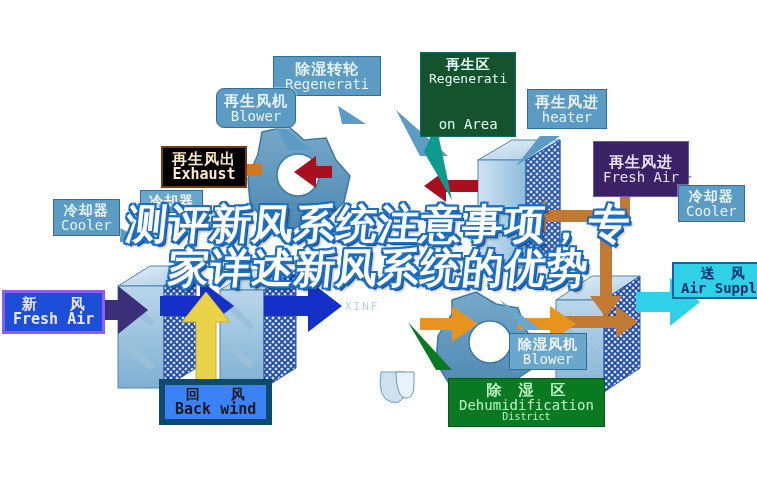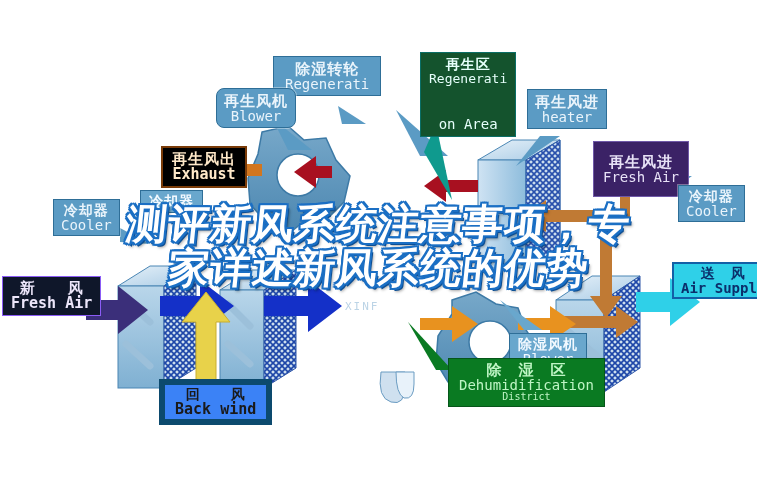--- a/index.html
+++ b/index.html
@@ -13,21 +13,21 @@
   .lbl .cn{display:block;font-weight:bold;letter-spacing:1px;}
   .lbl .en{display:block;font-family:"DejaVu Sans Mono","Liberation Mono",monospace;
            letter-spacing:0px;}
 
   
   .lbl-blue{background:#5b9bc4;border:1px solid #2e6e97;color:#eaf4fb;
             box-shadow:0 0 0 1px rgba(255,255,255,.35);}
   .lbl-blue2{background:#69a7cd;border:1px solid #2e6e97;color:#f2f9ff;}
   .lbl-orange{background:#000000;border:2px solid #7a3b08;color:#ffe9c9;}
   .lbl-purple{background:#3b2266;border:1px solid #6f58a8;color:#e8e2f7;}
-  .lbl-purple2{background:#0f172a;border:1px solid #8b5cf6;color:#ece6fa;}
+  .lbl-purple2{background:#1d4ed8;border:3px solid #8b5cf6;color:#ece6fa;margin-top:14px;}
   .lbl-teal{background:#14532d;border:1px solid #0a6e66;color:#e6fffb;}
   .lbl-green{background:#0a7a22;border:1px solid #06561a;color:#bff5c5;}
   .lbl-cyan{background:#2fd0e8;border:2px solid #1360a6;color:#0b2f6b;}
   .lbl-yellow{background:#3b82f6;border:6px solid #0c4a6e;color:#1a1a1a;}
 
   
   #wm{position:absolute;left:345px;top:300px;color:#bcd4e6;font-size:11px;
       letter-spacing:2px;z-index:25;font-family:"DejaVu Sans Mono",monospace;}
 
   
@@ -238,21 +238,21 @@
   <div class="lbl lbl-yellow" style="left:159px;top:379px;padding:2px 10px;">
     <span class="cn" style="font-size:14px;">回　　风</span>
     <span class="en" style="font-size:15px;font-weight:bold;">Back wind</span>
   </div>
 
   <div class="lbl lbl-blue2" style="left:509px;top:333px;padding:3px 8px;">
     <span class="cn" style="font-size:14px;">除湿风机</span>
     <span class="en" style="font-size:14px;">Blower</span>
   </div>
 
-  <div class="lbl lbl-green" style="left:448px;top:358px;padding:3px 10px;">
+  <div class="lbl lbl-green" style="left:448px;top:378px;padding:3px 10px;">
     <span class="cn" style="font-size:15px;">除　湿　区</span>
     <span class="en" style="font-size:14px;">Dehumidification</span>
     <span class="en" style="font-size:10px;">District</span>
   </div>
 
   <div class="lbl lbl-cyan" style="left:672px;top:262px;padding:2px 7px;">
     <span class="cn" style="font-size:14px;">送　风</span>
     <span class="en" style="font-size:14px;font-weight:bold;">Air Supply</span>
   </div>
 

